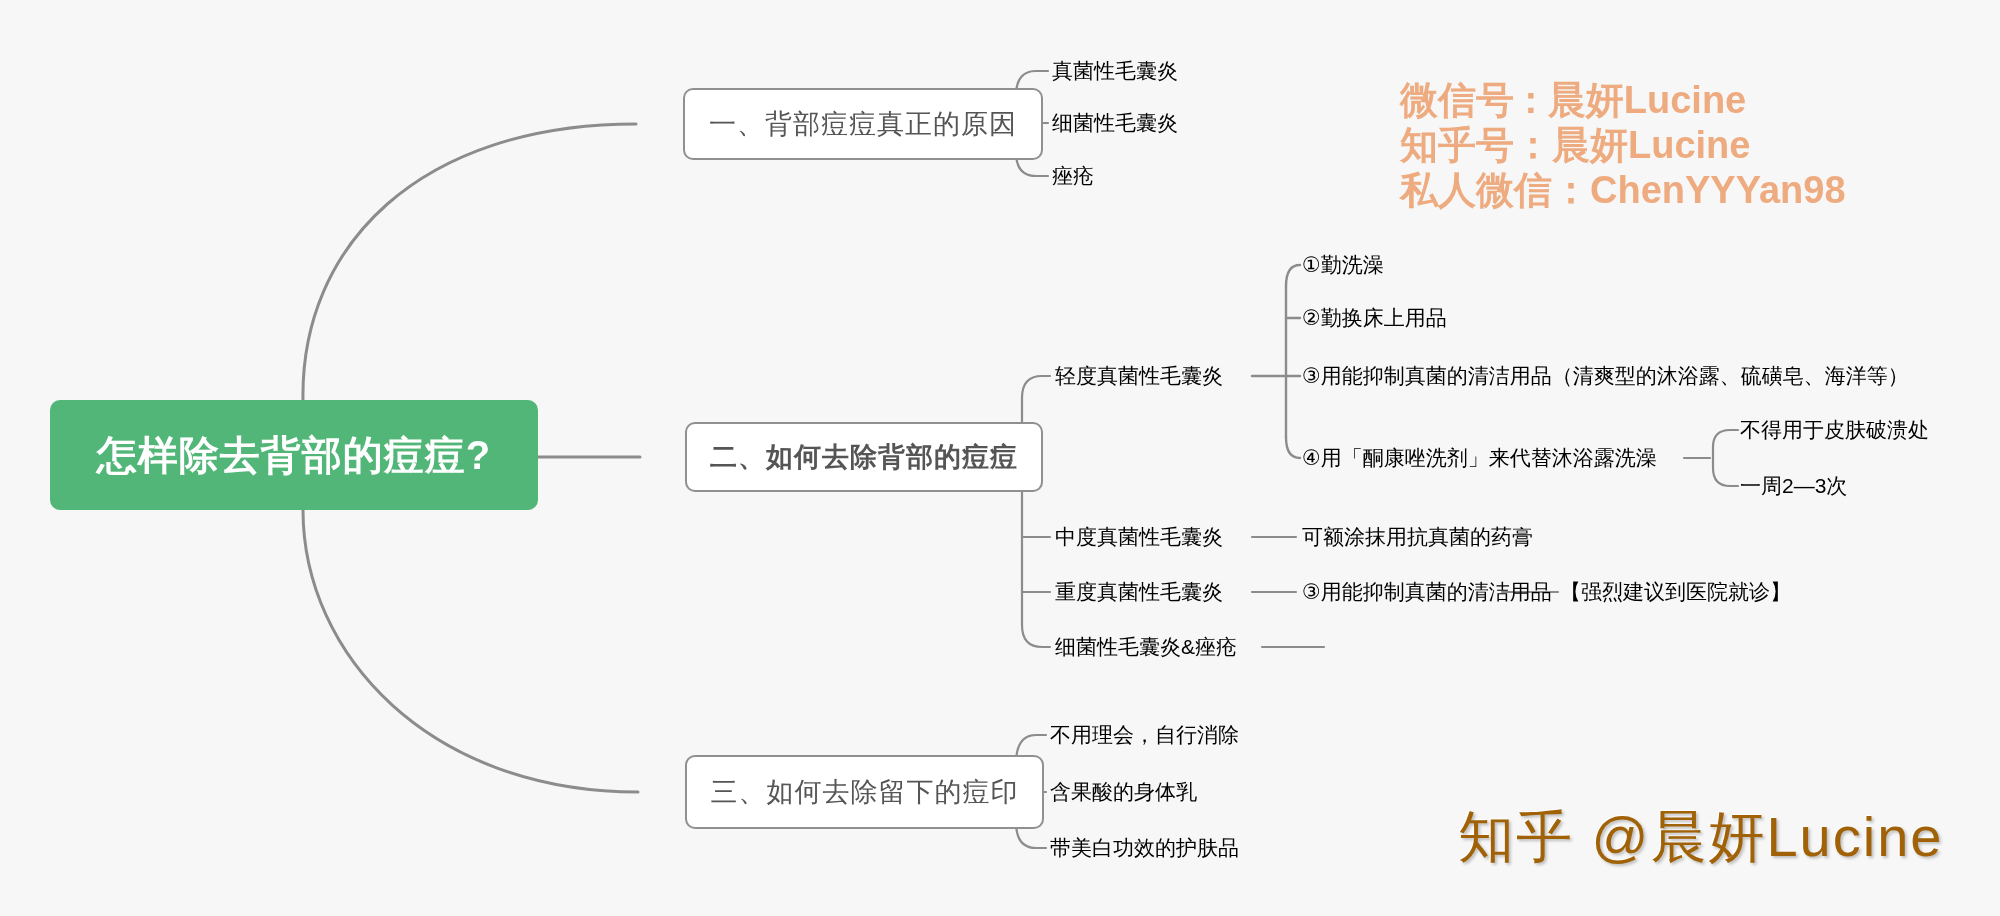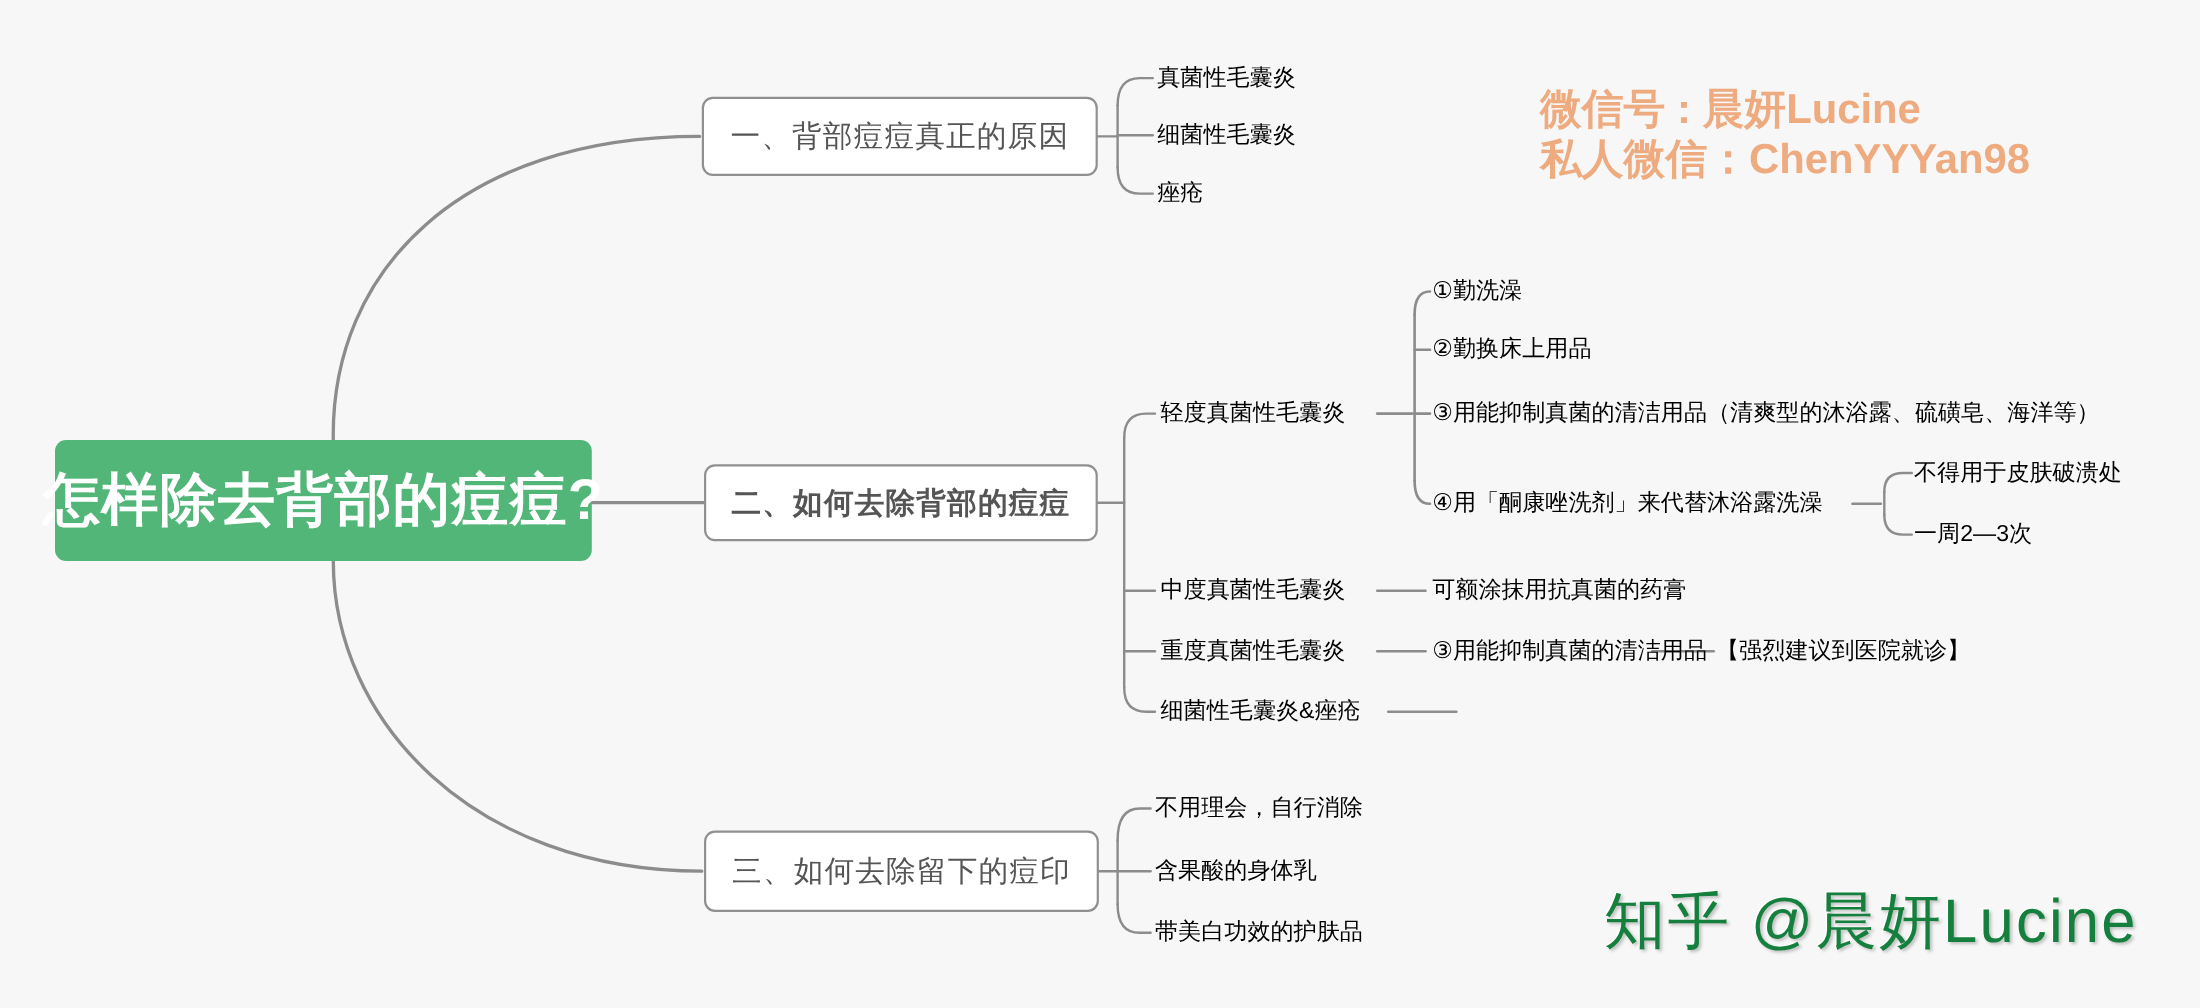--- a/index.html
+++ b/index.html
@@ -7,43 +7,44 @@
     position:relative;width:2000px;height:916px;overflow:hidden;
     background:#f6f7f6;
     font-family:"Liberation Sans","DejaVu Sans",sans-serif;
   }
   #connectors{position:absolute;left:0;top:0;width:2000px;height:916px;}
   .node-box{
     position:absolute;display:flex;align-items:center;justify-content:center;
     background:#ffffff;border:2px solid #909090;border-radius:10px;
     font-size:27px;color:#555555;letter-spacing:1px;white-space:nowrap;
     box-sizing:border-box;
+    margin-left:45px;
   }
   .root-box{
     position:absolute;left:50px;top:400px;width:488px;height:110px;
     display:flex;align-items:center;justify-content:center;
     background:#52b678;border-radius:10px;
-    font-size:52px;font-weight:bold;color:#ffffff;letter-spacing:1px;
+    font-size:40px;font-weight:bold;color:#ffffff;letter-spacing:1px;
     white-space:nowrap;
   }
   .leaf{
     position:absolute;font-size:21px;color:#000000;white-space:nowrap;
     line-height:28px;
   }
   .box-b1{left:638px;top:88px;width:360px;height:72px;}
   .box-b2{left:640px;top:422px;width:358px;height:70px;font-weight:bold;}
   .box-b3{left:640px;top:755px;width:359px;height:74px;}
   .contact-mark{
     position:absolute;left:1400px;top:78px;
     font-size:38px;font-weight:bold;color:#eeab80;line-height:45px;
     white-space:nowrap;
   }
   .zhihu-mark{
     position:absolute;left:1458px;top:800px;
-    font-size:56px;color:#15803d;white-space:nowrap;
+    font-size:56px;color:#a16207;white-space:nowrap;
     text-shadow:2px 2px 3px #bdbdbd, -1px -1px 0 #ffffff;
     letter-spacing:2px;
   }
 </style>
 </head>
 <body>
 
 <div id="stage">
 
   <svg id="connectors" viewBox="0 0 2000 916" xmlns="http://www.w3.org/2000/svg">
@@ -127,18 +128,19 @@
 
   <div class="leaf" style="left:1055px;top:633px">细菌性毛囊炎&amp;痤疮</div>
 
   <div class="node-box box-b3">三、如何去除留下的痘印</div>
   <div class="leaf" style="left:1050px;top:721px">不用理会，自行消除</div>
   <div class="leaf" style="left:1050px;top:778px">含果酸的身体乳</div>
   <div class="leaf" style="left:1050px;top:834px">带美白功效的护肤品</div>
 
   <div class="contact-mark">
     <div>微信号 : 晨妍Lucine</div>
+    <div>知乎号：晨妍Lucine</div>
     <div>私人微信：ChenYYYan98</div>
   </div>
 
   <div class="zhihu-mark">知乎 @晨妍Lucine</div>
 
 </div>
 
 </body></html>

